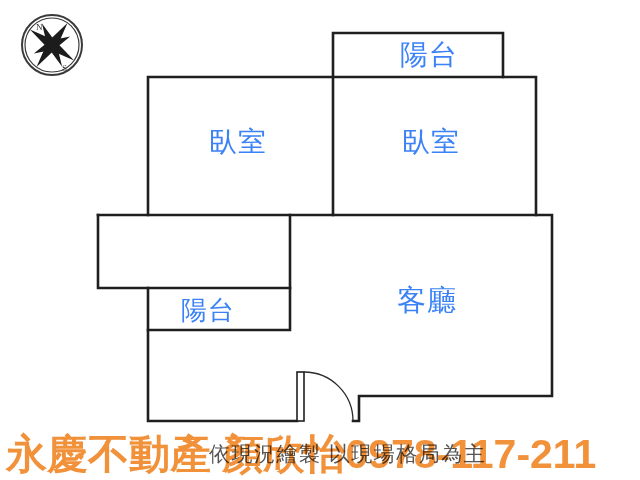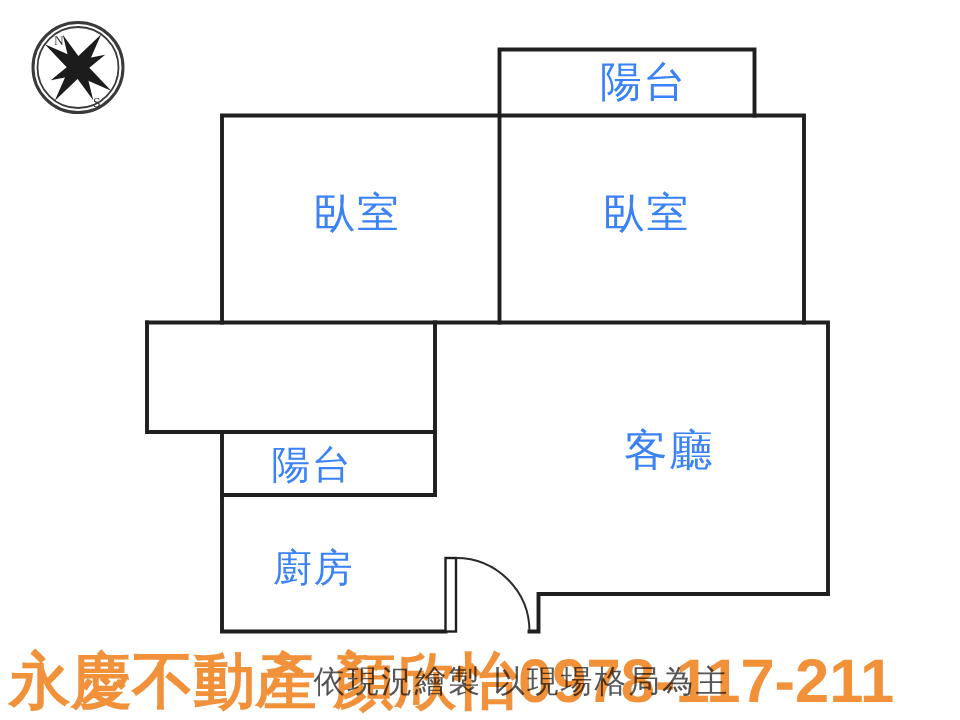--- a/index.html
+++ b/index.html
@@ -66,20 +66,19 @@
       <path class="compass-star" transform="rotate(-25)" d="M0,-24 L4,-4 L20,0 L4,4 L0,24 L-4,4 L-20,0 L-4,-4 Z"></path>
       <text class="compass-letter" x="-16" y="-15">N</text>
       <text class="compass-letter" x="10" y="26">S</text>
     </g>
   </svg>
 
   <div class="room-label fs-md" style="left:429px;top:55px">陽台</div>
   <div class="room-label fs-md" style="left:238px;top:142px">臥室</div>
   <div class="room-label fs-md" style="left:431px;top:142px">臥室</div>
   <div class="room-label fs-sm" style="left:208px;top:310px">陽台</div>
-  <div class="room-label fs-sm" style="left:209px;top:379px">廚房</div>
-  <div class="room-label fs-lg" style="left:446px;top:301px">客廳</div>
+  <div class="room-label fs-lg" style="left:427px;top:301px">客廳</div>
 
   <div class="agency-watermark">永慶不動產 顏欣怡0978-117-211</div>
 
   <div class="disclaimer">依現況繪製 以現場格局為主</div>
 
 </div>
 
 </body></html>

